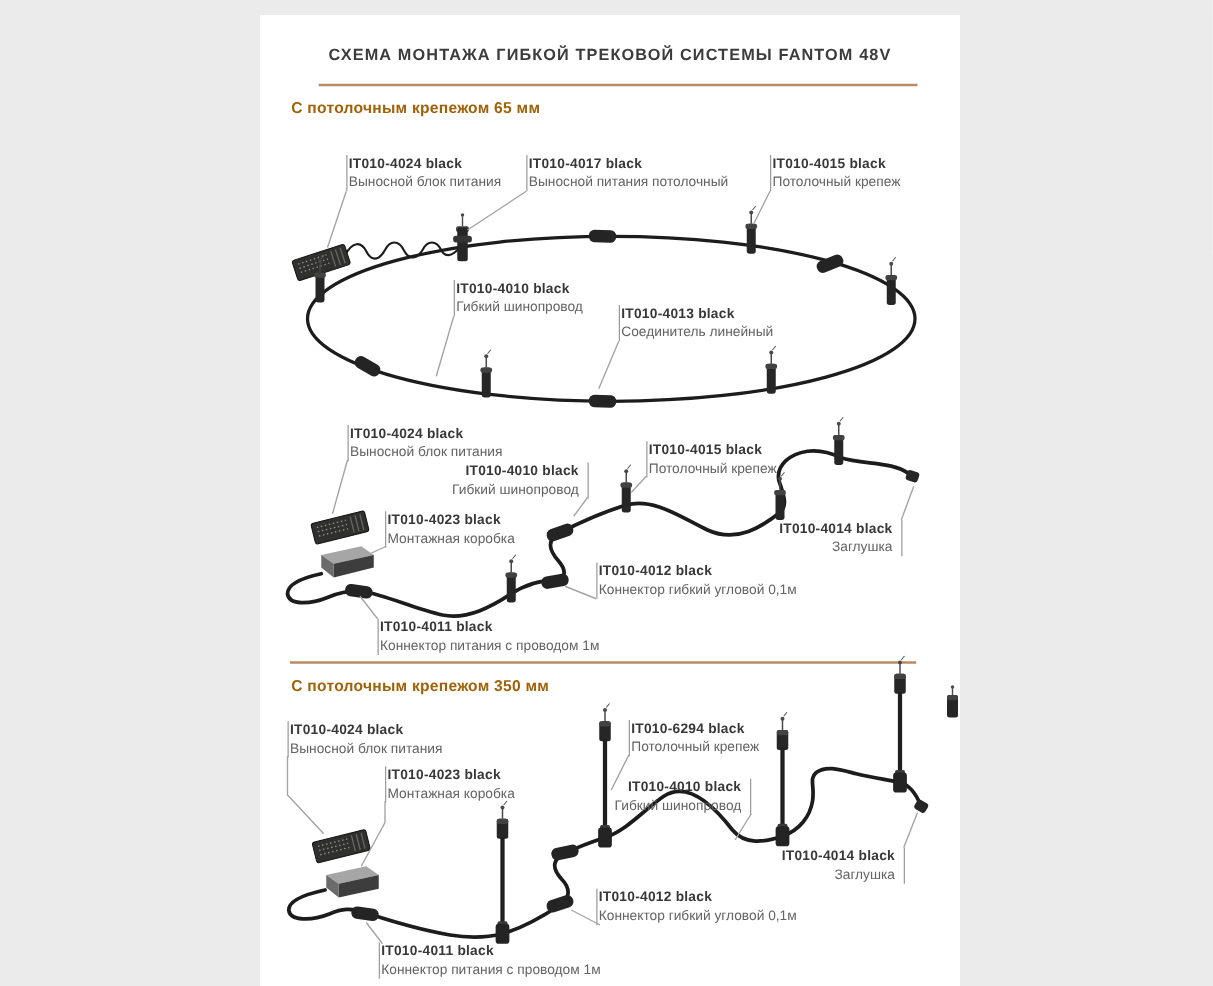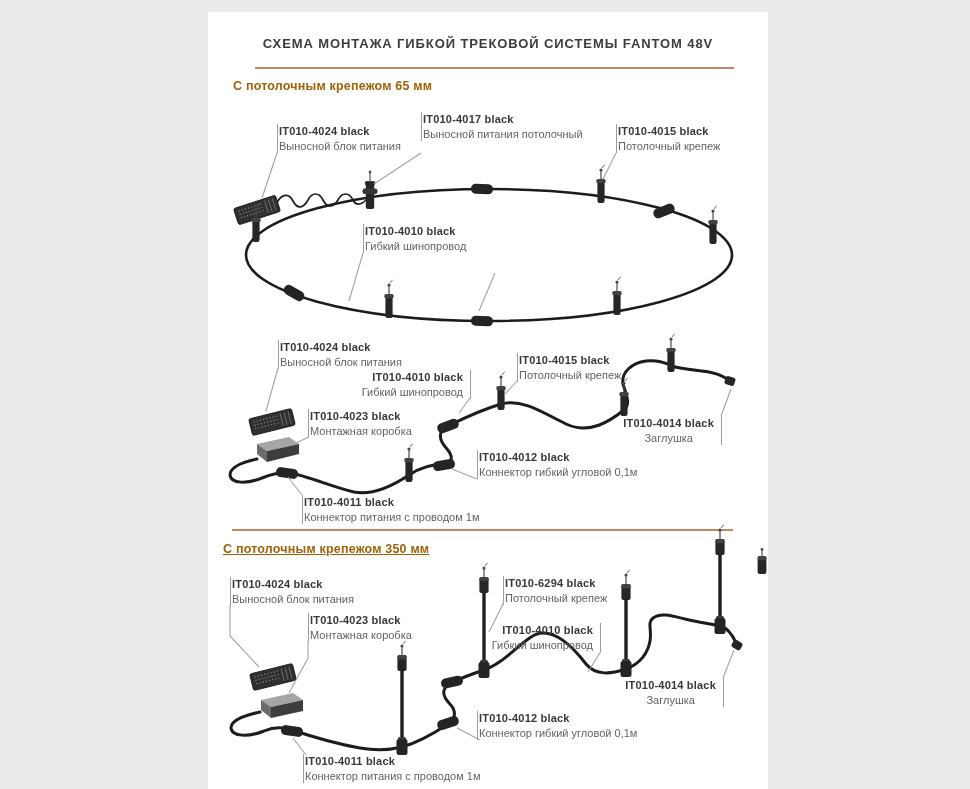--- a/index.html
+++ b/index.html
@@ -6,28 +6,28 @@
   .stage{position:relative;width:970px;height:789px;background:#ebebeb;
          font-family:"Liberation Sans",sans-serif;overflow:hidden;margin-top:12px;}
   .page{position:absolute;left:208px;top:0;width:560px;height:789px;background:#ffffff;}
   .title{position:absolute;left:208px;top:24px;width:560px;text-align:center;
          font-size:13px;font-weight:600;letter-spacing:.9px;color:#3c3c3c;}
   .divider{position:absolute;height:2px;background:#bd8a66;}
   #div1{left:255px;top:55px;width:479px;}
   #div2{left:232px;top:517px;width:501px;}
   .section-heading{position:absolute;font-size:12.5px;font-weight:600;color:#a16207;letter-spacing:.2px;}
   #sh1{left:233px;top:67px;}
-  #sh2{left:223px;top:530px;text-decoration:underline;}
+  #sh2{left:233px;top:530px;}
   svg.canvas{position:absolute;left:0;top:0;}
   .lbl{position:absolute;border-left:1.5px solid #9c9c9c;padding-left:1px;
        white-space:nowrap;line-height:14.5px;font-size:11px;}
   .lbl.r{border-left:none;border-right:1.5px solid #9c9c9c;padding-left:0;
          padding-right:7px;text-align:right;}
   .lbl .code{color:#383838;font-weight:600;letter-spacing:.2px;}
-  .lbl .desc{color:#636363;text-align:center;}
+  .lbl .desc{color:#636363;}
 </style>
 </head>
 <body>
 
 <div class="stage">
   <div class="page"></div>
 
   <div class="title">СХЕМА МОНТАЖА ГИБКОЙ ТРЕКОВОЙ СИСТЕМЫ FANTOM 48V</div>
   <div class="divider" id="div1"></div>
   <div class="section-heading" id="sh1">С потолочным крепежом 65 мм</div>
@@ -186,32 +186,36 @@
       <path d="M723,666 L734,638"></path>
       <path d="M480,728 L457,716"></path>
       <path d="M306,743 L293,726"></path>
     </g>
   </svg>
 
   <div class="lbl" style="left:277px;top:112px">
     <div class="code">IT010-4024 black</div>
     <div class="desc">Выносной блок питания</div>
   </div>
-  <div class="lbl" style="left:421px;top:100px">
+  <div class="lbl" style="left:421px;top:112px">
     <div class="code">IT010-4017 black</div>
     <div class="desc">Выносной питания потолочный</div>
   </div>
   <div class="lbl" style="left:616px;top:112px">
     <div class="code">IT010-4015 black</div>
     <div class="desc">Потолочный крепеж</div>
   </div>
   <div class="lbl" style="left:363px;top:212px">
     <div class="code">IT010-4010 black</div>
     <div class="desc">Гибкий шинопровод</div>
   </div>
+  <div class="lbl" style="left:495px;top:232px">
+    <div class="code">IT010-4013 black</div>
+    <div class="desc">Соединитель линейный</div>
+  </div>
 
   <div class="lbl" style="left:278px;top:328px">
     <div class="code">IT010-4024 black</div>
     <div class="desc">Выносной блок питания</div>
   </div>
   <div class="lbl r" style="right:499px;top:358px">
     <div class="code">IT010-4010 black</div>
     <div class="desc">Гибкий шинопровод</div>
   </div>
   <div class="lbl" style="left:517px;top:341px">

